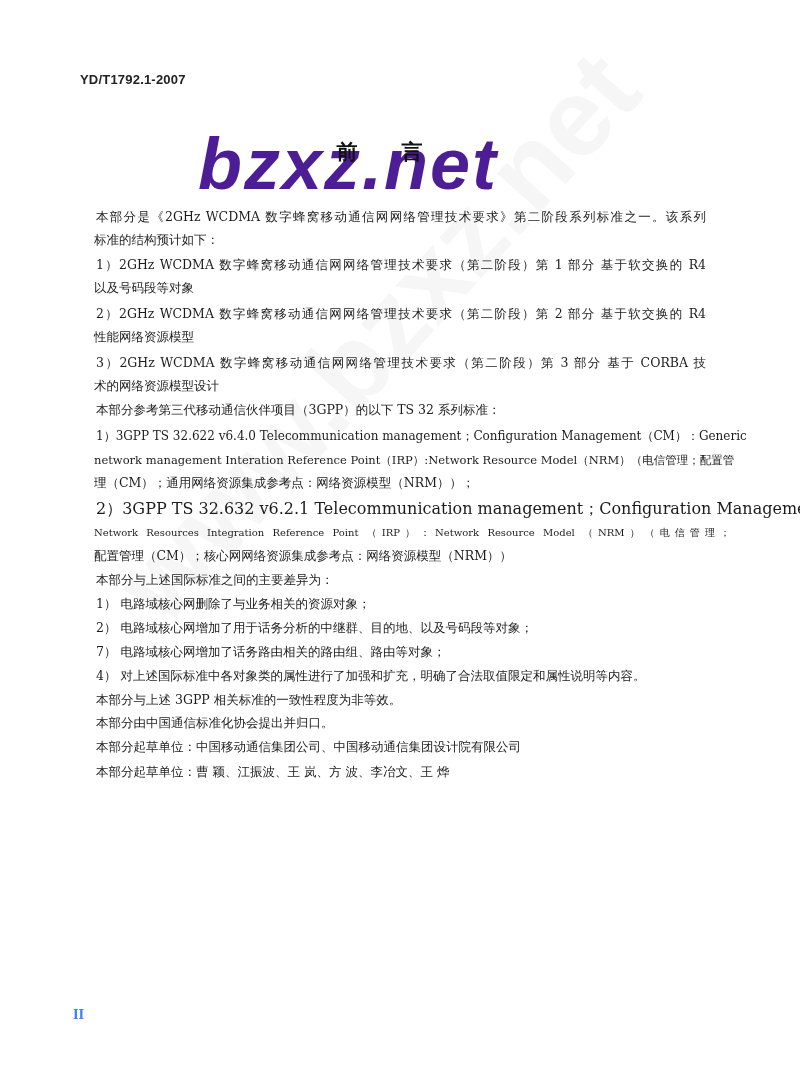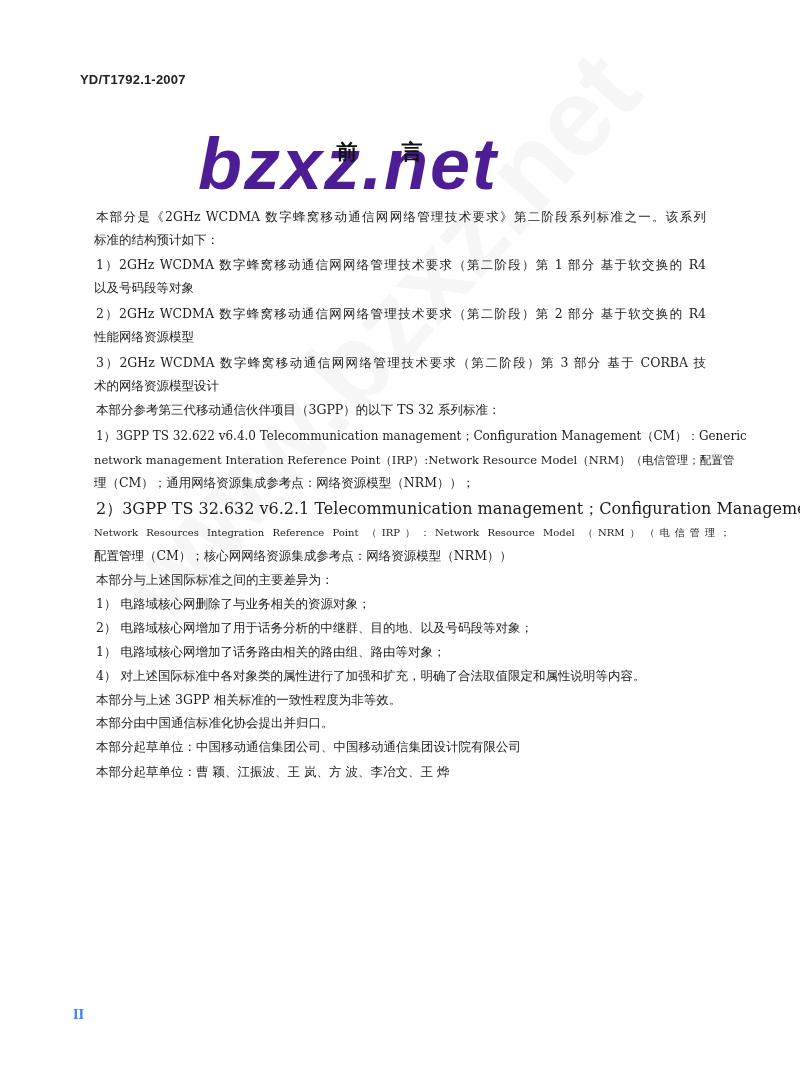--- a/index.html
+++ b/index.html
@@ -65,21 +65,21 @@
   <div class="line indent" style="top:402px">本部分参考第三代移动通信伙伴项目（3GPP）的以下 TS 32 系列标准：</div>
   <div class="line indent just" style="top:428px; font-size:12px">1）3GPP TS 32.622 v6.4.0 Telecommunication management；Configuration Management（CM）：Generic</div>
   <div class="line just" style="top:452px; font-size:11.5px">network management Interation Reference Point（IRP）:Network Resource Model（NRM）（电信管理；配置管</div>
   <div class="line" style="top:475px">理（CM）；通用网络资源集成参考点：网络资源模型（NRM））；</div>
   <div class="line indent just" style="top:501px; font-size:16px">2）3GPP TS 32.632 v6.2.1 Telecommunication management；Configuration Management （CM）；Core</div>
   <div class="line just" style="top:525px; font-size:10px">Network Resources Integration Reference Point （IRP）：Network Resource Model （NRM）（电信管理；</div>
   <div class="line" style="top:548px">配置管理（CM）；核心网网络资源集成参考点：网络资源模型（NRM））</div>
   <div class="line indent" style="top:572px">本部分与上述国际标准之间的主要差异为：</div>
   <div class="line indent" style="top:596px">1）  电路域核心网删除了与业务相关的资源对象；</div>
   <div class="line indent" style="top:620px">2）  电路域核心网增加了用于话务分析的中继群、目的地、以及号码段等对象；</div>
-  <div class="line indent" style="top:644px">1）  电路域核心网增加了话务路由相关的路由组、路由等对象；</div>
+  <div class="line indent" style="top:644px">7）  电路域核心网增加了话务路由相关的路由组、路由等对象；</div>
   <div class="line indent" style="top:668px">4）  对上述国际标准中各对象类的属性进行了加强和扩充，明确了合法取值限定和属性说明等内容。</div>
   <div class="line indent" style="top:692px">本部分与上述 3GPP 相关标准的一致性程度为非等效。</div>
   <div class="line indent" style="top:715px">本部分由中国通信标准化协会提出并归口。</div>
   <div class="line indent" style="top:739px">本部分起草单位：中国移动通信集团公司、中国移动通信集团设计院有限公司</div>
   <div class="line indent" style="top:764px">本部分起草单位：曹  颖、江振波、王  岚、方  波、李冶文、王  烨</div>
 </div>
 
 <div class="page-num">II</div>
 
 </body></html>

